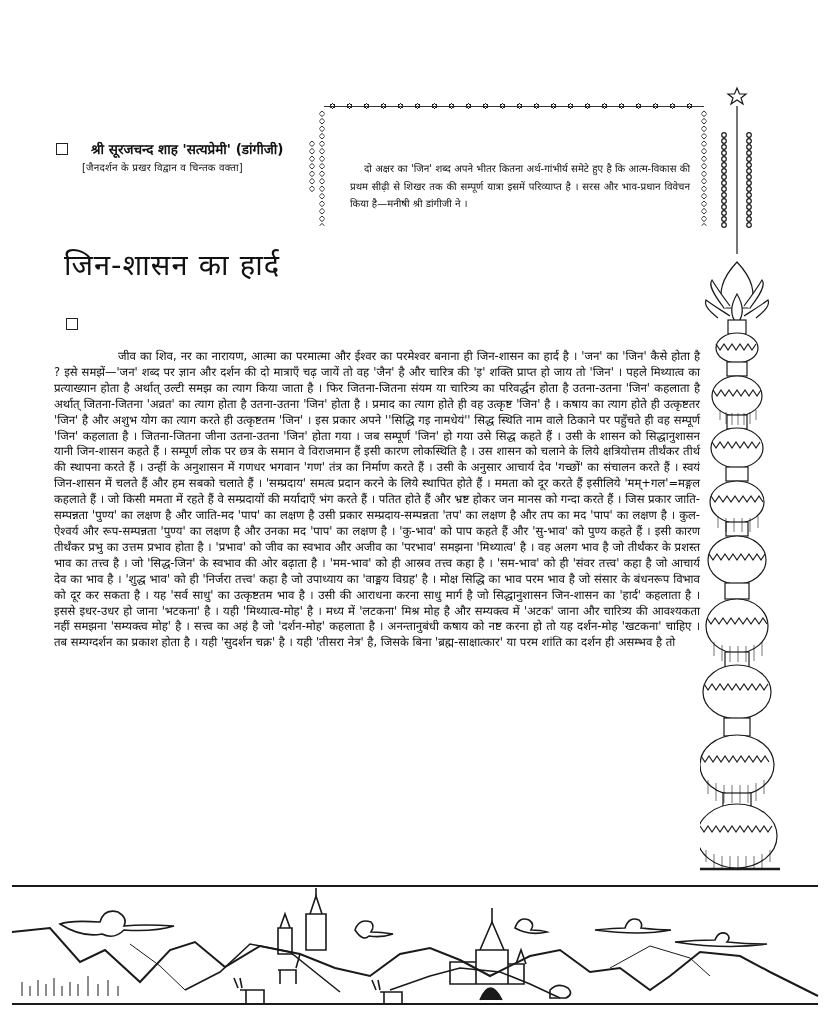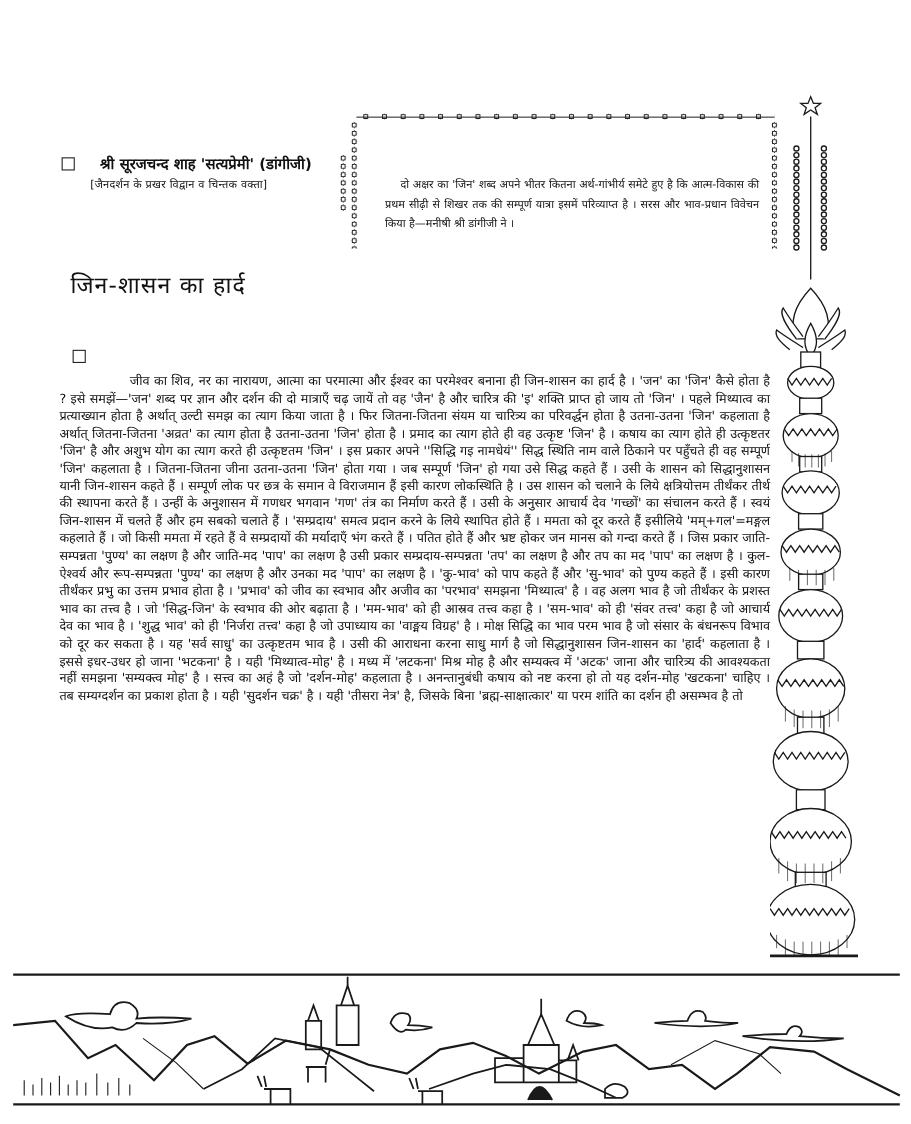--- a/index.html
+++ b/index.html
@@ -18,25 +18,25 @@
   .bead-line-h { position: absolute; border-top: 1px solid #333; }
 
   .intro-box { position: absolute; left: 320px; top: 104px; width: 390px; height: 122px; }
   .intro-text {
     position: absolute; left: 30px; top: 28px; width: 340px;
     font-size: 10px; line-height: 17.5px; text-align: justify;
     text-indent: 14px;
     margin-top: 28px;
   }
 
-  .title { position: absolute; left: 64px; top: 244px; font-size: 21px; font-weight: normal; letter-spacing: 1px; margin: 0; }
+  .title { position: absolute; left: 64px; top: 244px; font-size: 29px; font-weight: normal; letter-spacing: 1px; margin: 0; }
   .title-sq { position: absolute; left: 66px; top: 318px; }
 
   .body-text {
-    position: absolute; left: 54px; top: 339px; width: 646px;
+    position: absolute; left: 54px; top: 349px; width: 646px;
     font-size: 11.5px; line-height: 15.9px; text-align: justify;
   }
   .body-text p { margin: 0; text-indent: 64px; }
 
   .column-art { position: absolute; left: 700px; top: 80px; width: 128px; height: 800px; }
   .footer-art { position: absolute; left: 10px; top: 872px; width: 810px; height: 140px; }
 </style>
 </head>
 <body>
 

